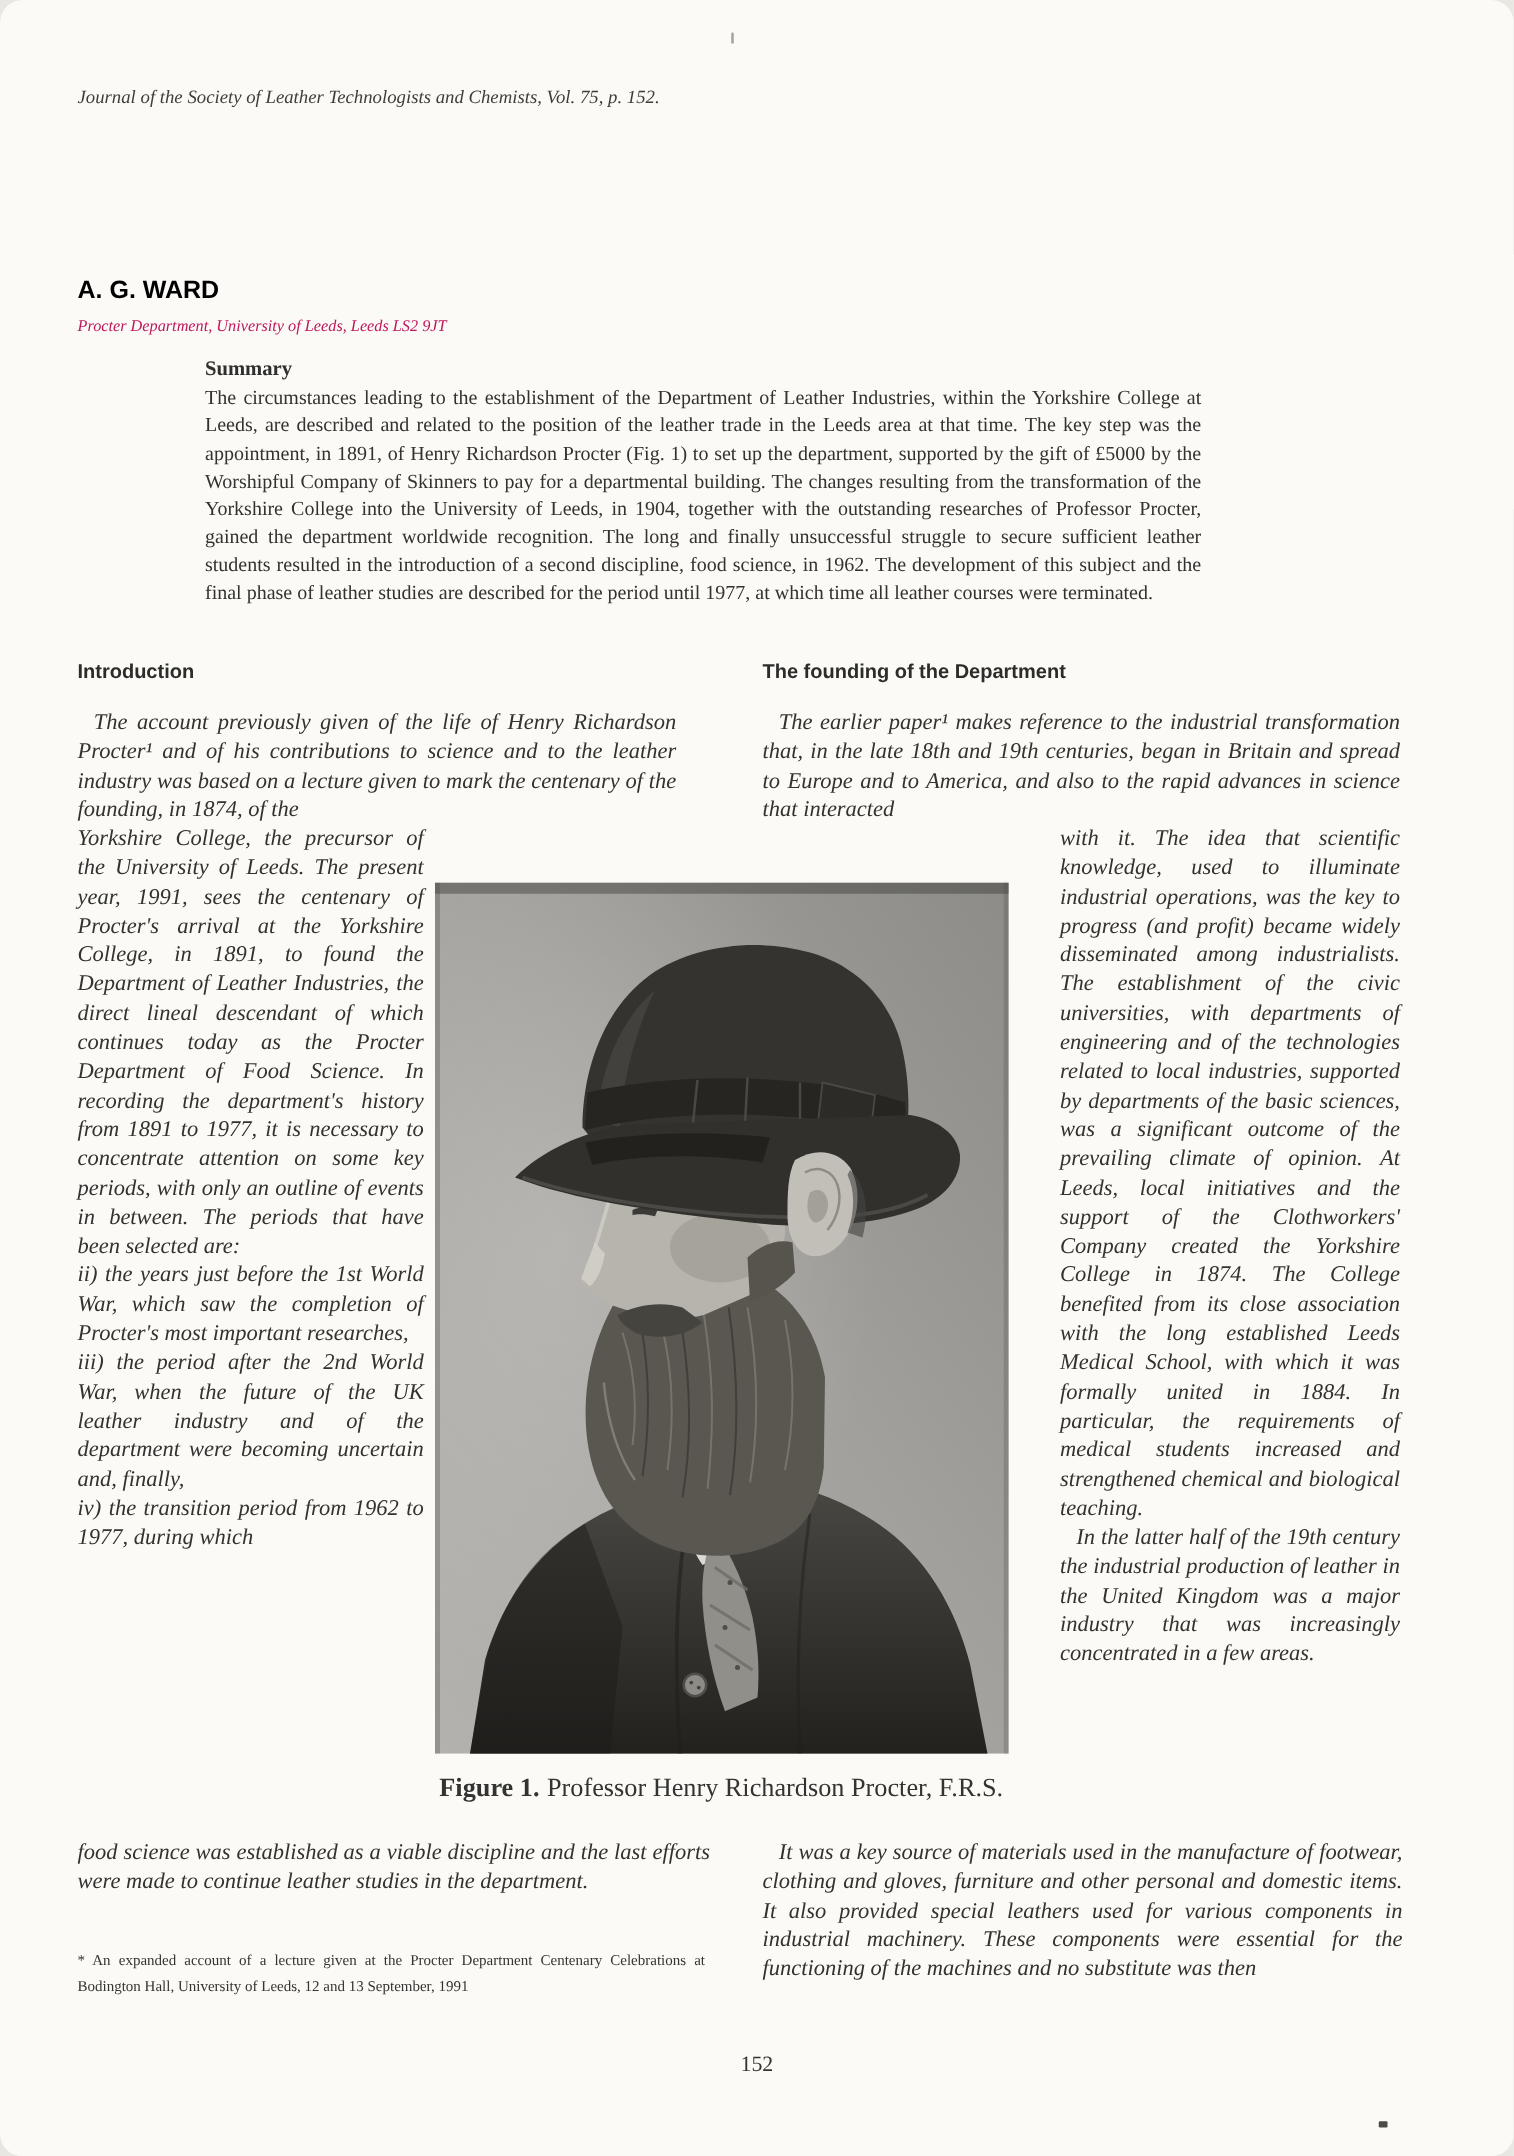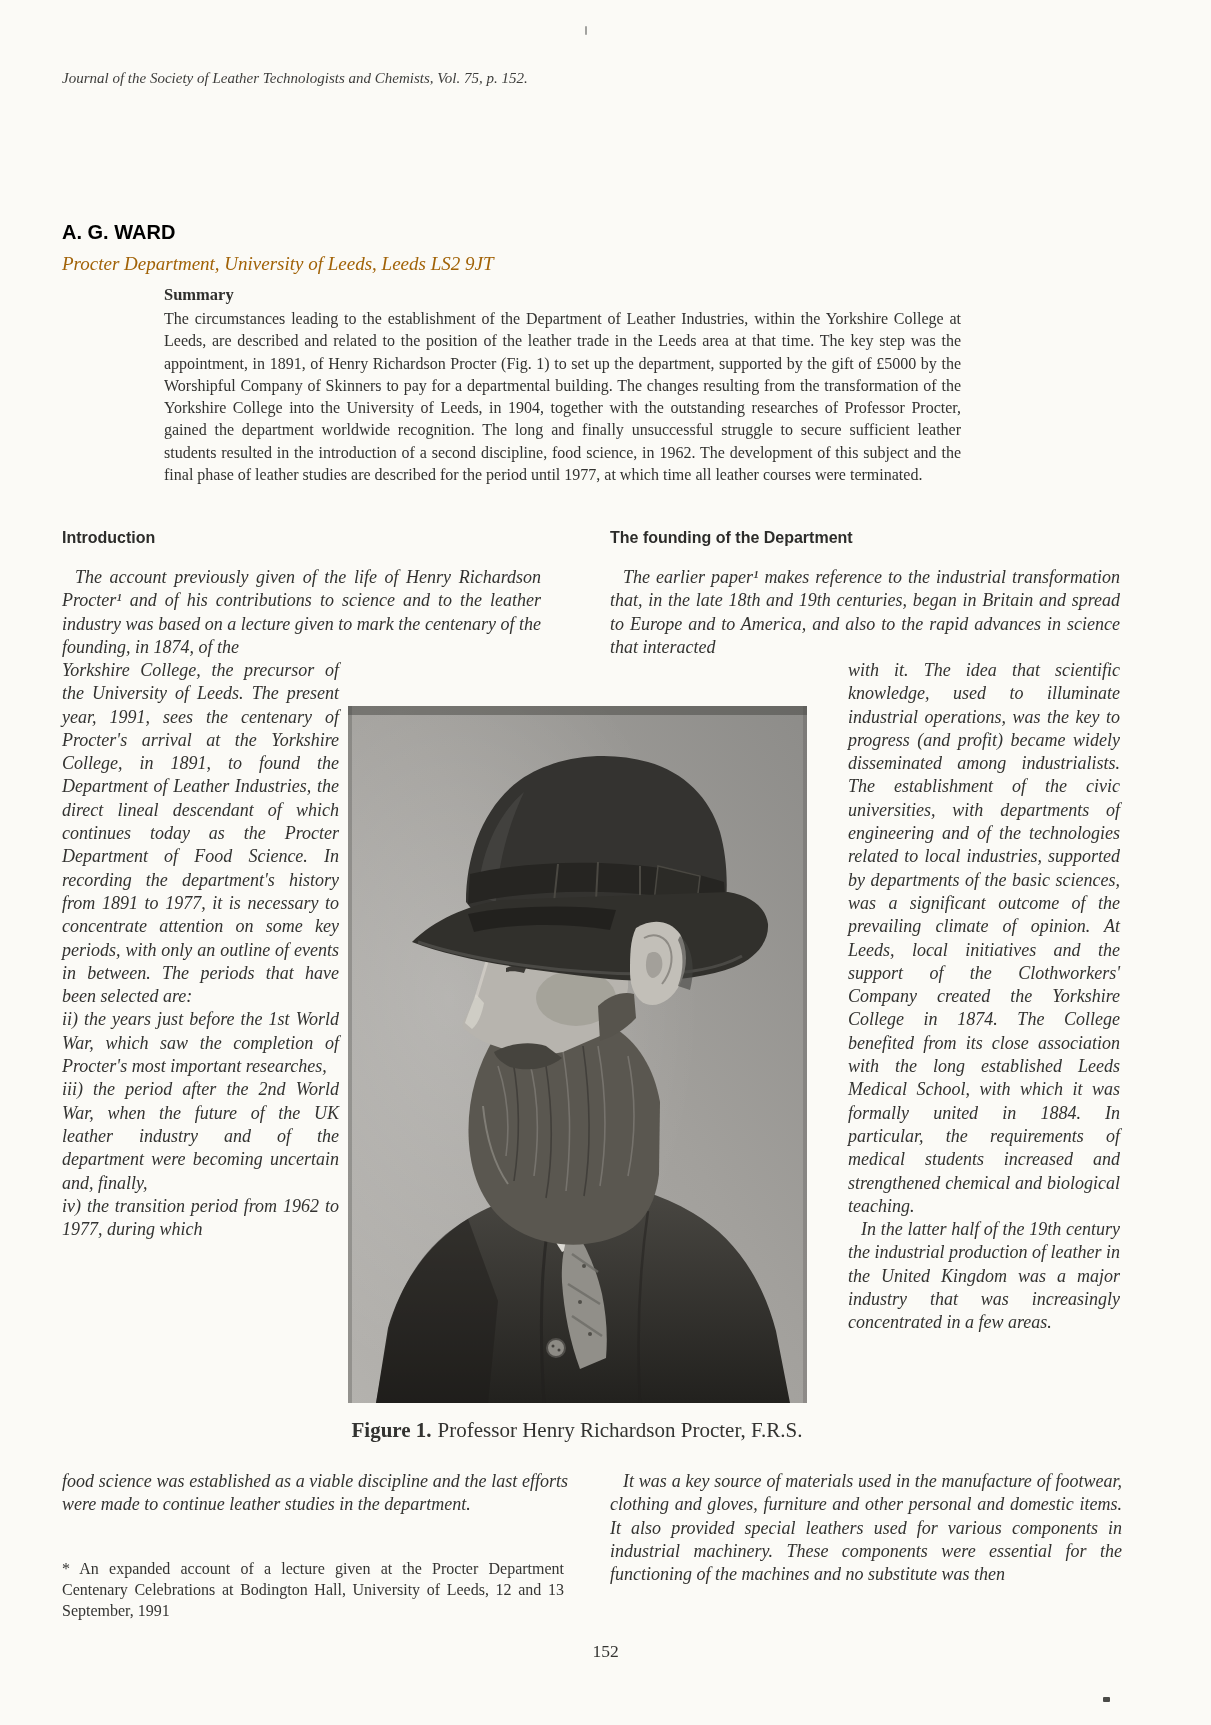--- a/index.html
+++ b/index.html
@@ -4,40 +4,41 @@
 <style>
   html,body{margin:0;padding:0;background:#e9e7e2;}
   .page{
     position:relative;
     width:1211px;height:1725px;
     margin:0 auto;
     background:#fbfaf6;
     font-family:"Liberation Serif","DejaVu Serif",serif;
     color:#323230;
     overflow:hidden;
+    border-radius:18px;
   }
   .journal-line{
     position:absolute;left:62px;top:70px;
     font-style:italic;font-size:15px;color:#3d3d3b;
   }
   .title{
     position:absolute;left:61px;top:102px;width:935px;
     margin:0;
     font-family:"Liberation Sans","DejaVu Sans",sans-serif;
     font-weight:bold;font-size:37px;line-height:47px;
     letter-spacing:-0.3px;color:#2c2c2a;
   }
   .author{
     position:absolute;left:62px;top:221px;
     font-family:"Liberation Sans","DejaVu Sans",sans-serif;
     font-weight:bold;font-size:20px;color:#000000;
   }
   .affiliation{
     position:absolute;left:62px;top:253px;
-    font-style:italic;font-size:19px;color:#a16207;
+    font-style:italic;font-size:13px;color:#be185d;
   }
   .summary{position:absolute;left:164px;top:285px;width:797px;}
   .summary-heading{font-weight:bold;font-size:16.5px;color:#2f2f2d;}
   .summary-body{margin:3px 0 0;font-size:16px;line-height:22.3px;text-align:justify;}
   .col-heading{
     position:absolute;margin:0;
     font-family:"Liberation Sans","DejaVu Sans",sans-serif;
     font-weight:bold;font-size:16px;color:#2c2c2a;
   }
   #intro-heading{left:62px;top:529px;}
@@ -46,21 +47,21 @@
   .body-block p{margin:0;font-size:18px;line-height:23.3px;text-align:justify;font-style:italic;}
   p.first-indent{text-indent:13px;}
   #intro-top{left:62px;top:566px;width:479px;}
   #intro-narrow{left:62px;top:659px;width:277px;}
   #intro-bottom{left:62px;top:1470px;width:506px;}
   #founding-top{left:610px;top:566px;width:510px;}
   #founding-narrow{left:848px;top:659px;width:272px;}
   #founding-bottom{left:610px;top:1470px;width:512px;}
   .footnote{
     position:absolute;left:62px;top:1558px;width:502px;
-    font-size:16px;line-height:21px;text-align:justify;color:#343432;
+    font-size:12px;line-height:21px;text-align:justify;color:#343432;
   }
   .figure{position:absolute;left:348px;top:706px;width:459px;height:697px;margin:0;}
   .figure svg{display:block;width:459px;height:697px;}
   .figcaption{
     position:absolute;left:297px;top:1418px;width:560px;
     text-align:center;font-size:21px;color:#333331;
   }
   .figcaption .fig-label{font-weight:bold;margin-right:6px;}
   .page-number{
     position:absolute;left:0;top:1641px;width:1211px;

